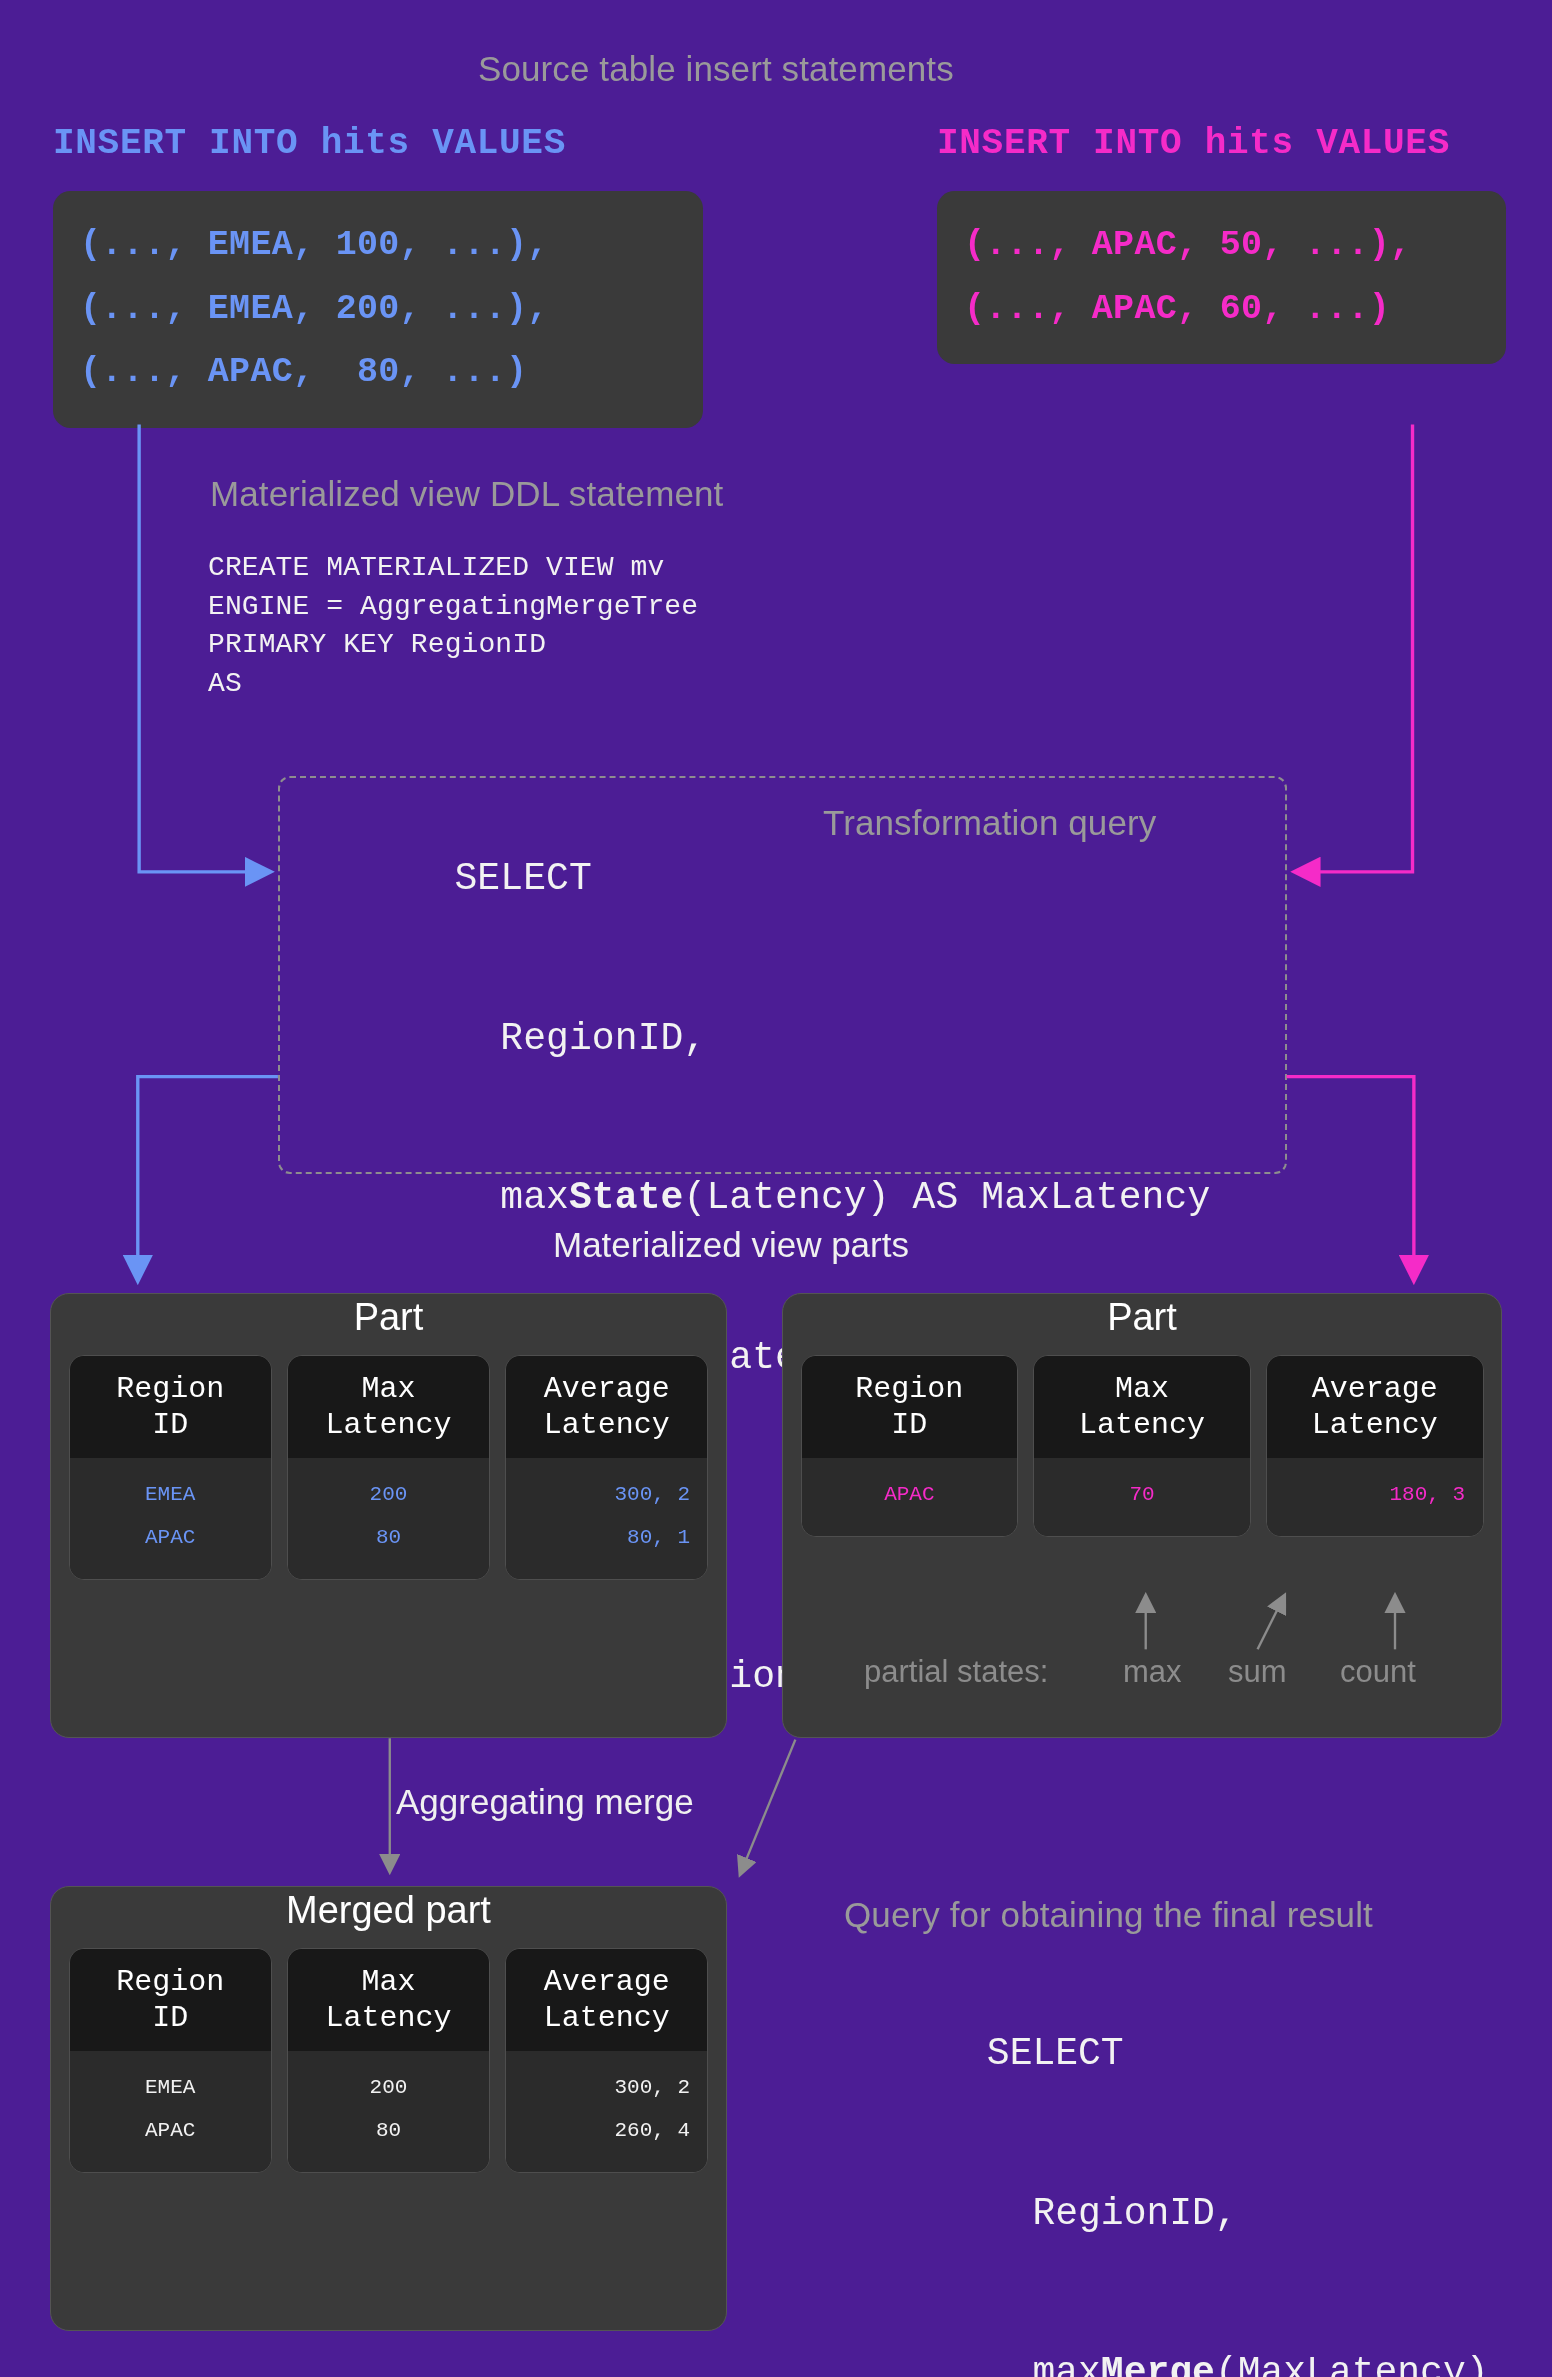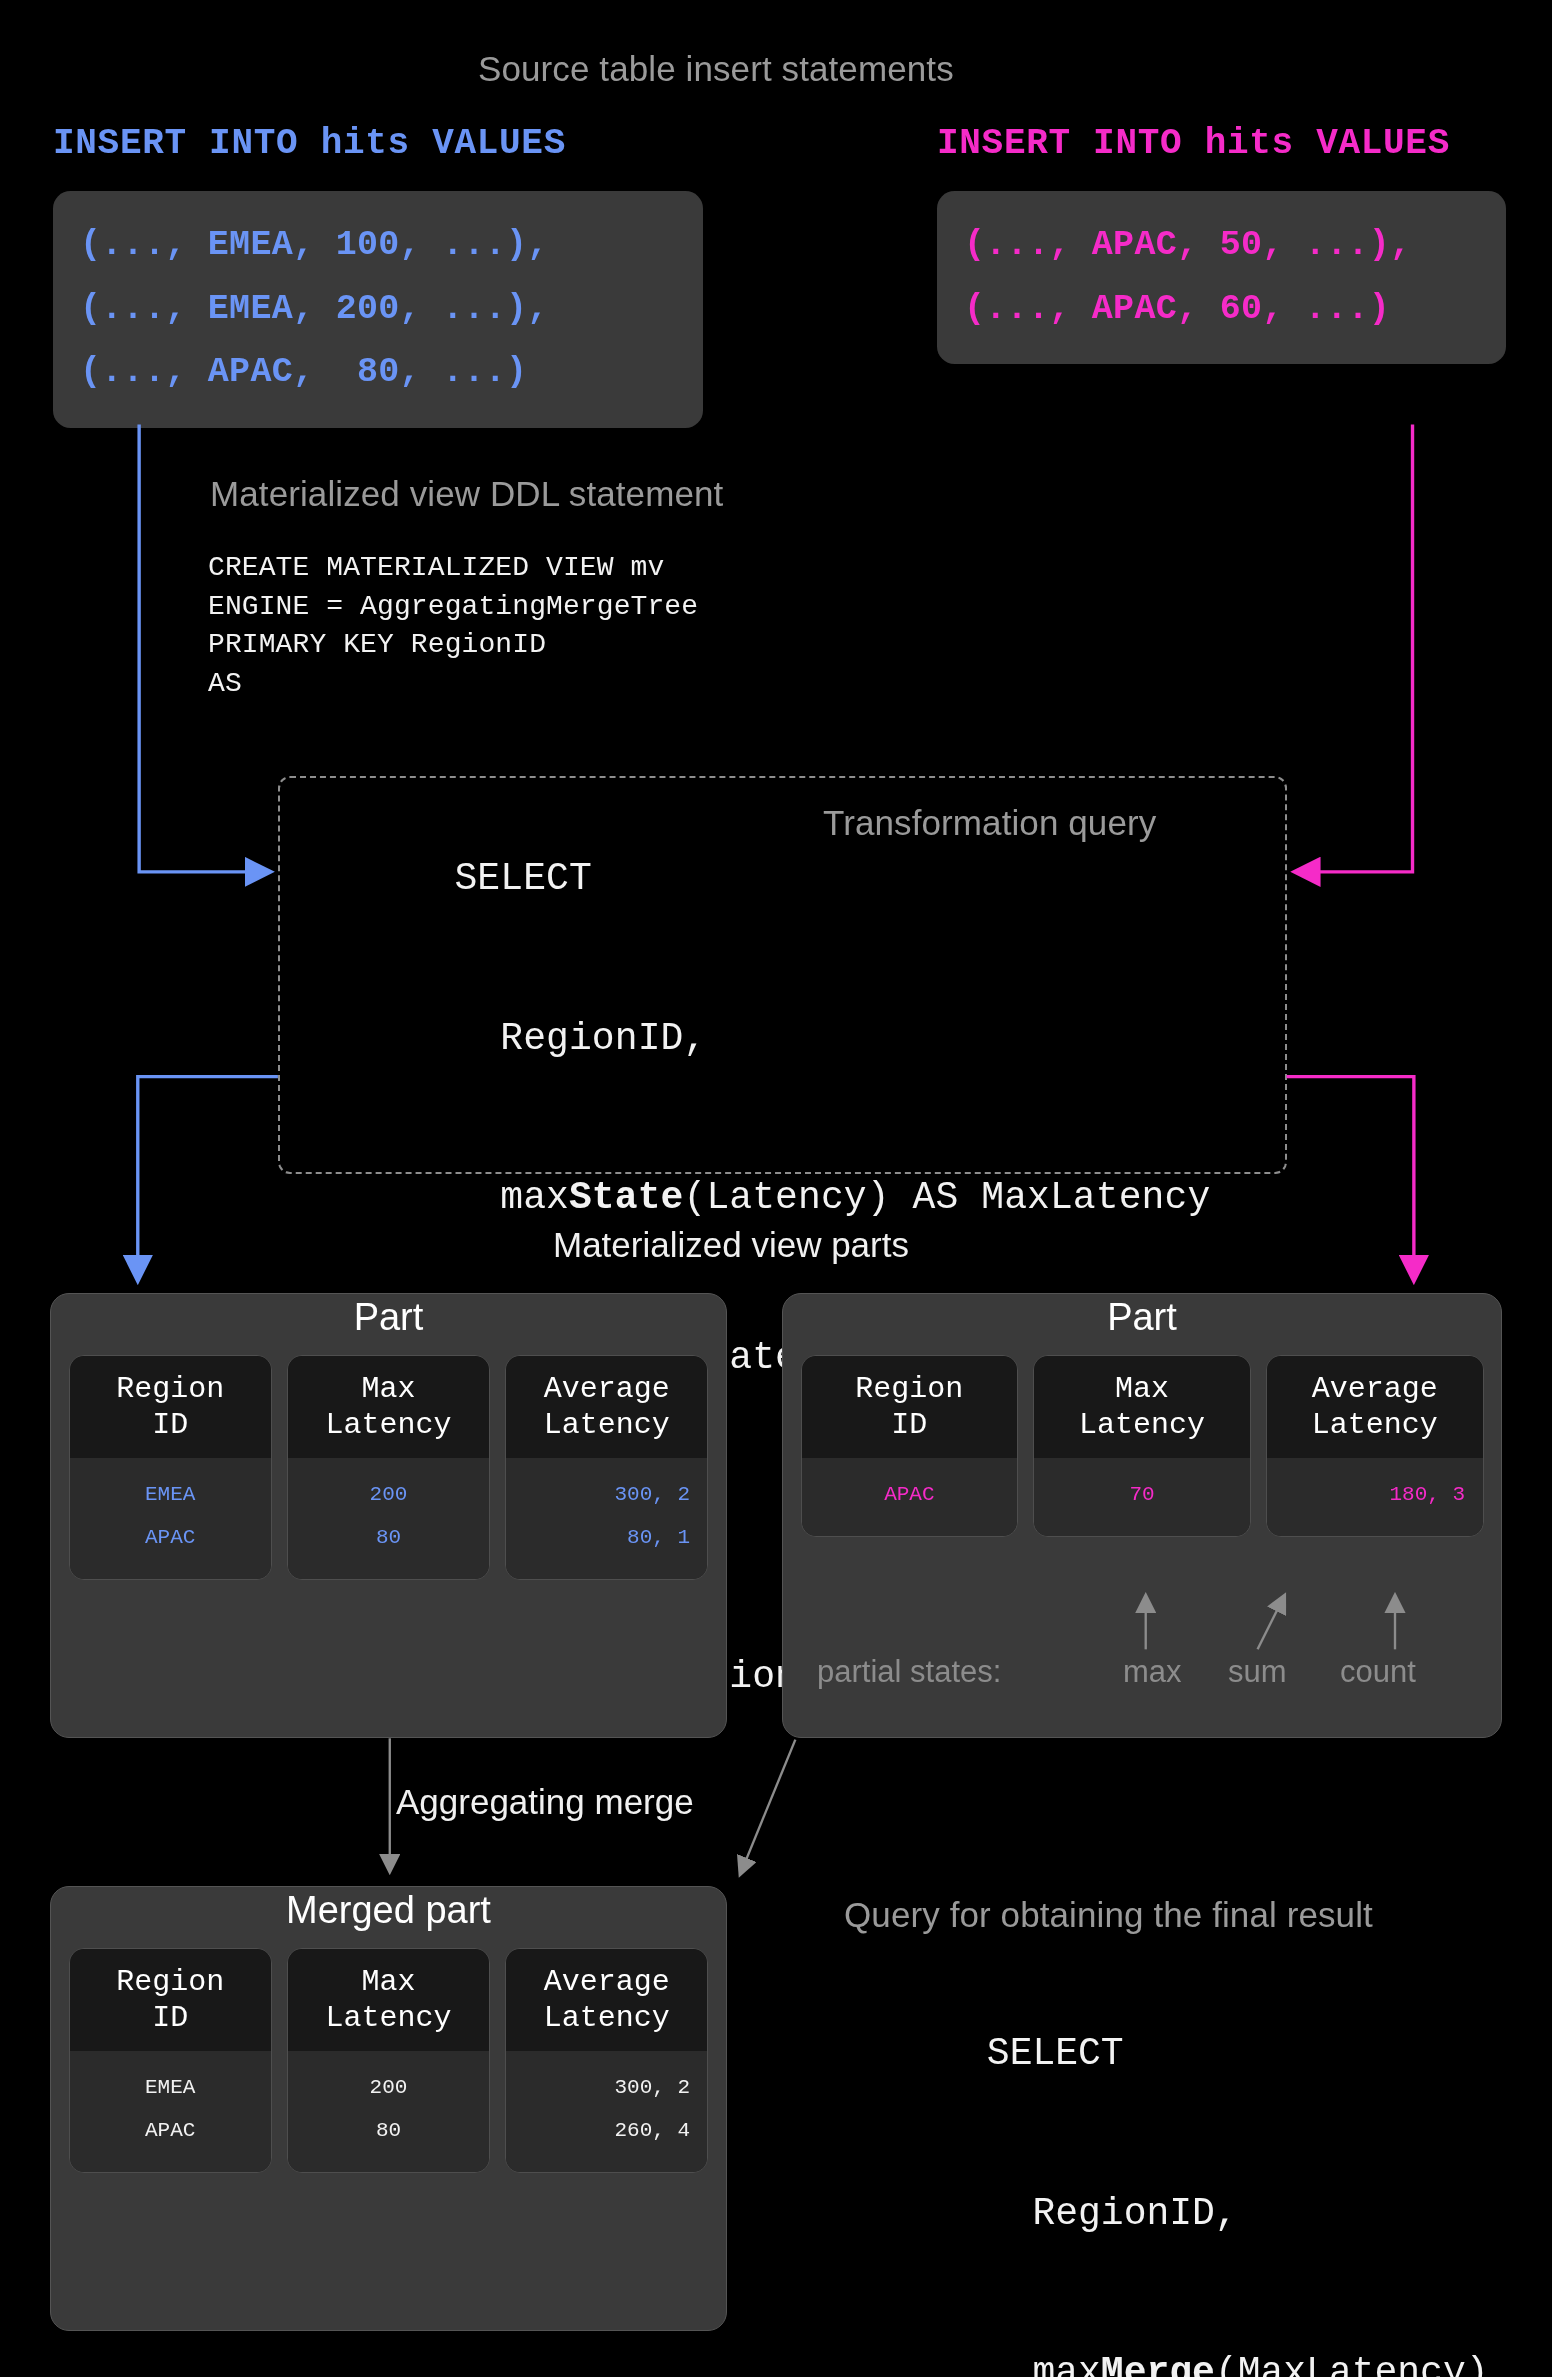--- a/index.html
+++ b/index.html
@@ -5,21 +5,21 @@
   html,body{margin:0;padding:0;background:#1b1b1b;}
   *{box-sizing:border-box;}
   body{
     font-family:"Liberation Sans", sans-serif;
     color:#e8e8e8;
   }
   #page{
     position:relative;
     width:1553px;
     height:2377px;
-    background:#000000;
+    background:#4c1d95;
     overflow:hidden;
   }
   .mono{font-family:"Liberation Mono", monospace;}
   .abs{position:absolute;}
 
   
   .caption{
     font-size:35px;
     color:#9a9a9a;
     white-space:nowrap;
@@ -254,21 +254,21 @@
       <div class="col" style="max-height:270px;">
         <div class="col-head mono">Average
 Latency</div>
         <div class="col-body">
           <div class="cell cell-r mono" style="color:#f52bc8;">180, 3</div>
         </div>
       </div>
     </div>
   </div>
 
-  <div class="abs pstates" style="left:817px; top:1654px;">partial states:</div>
+  <div class="abs pstates" style="left:864px; top:1654px;">partial states:</div>
   <div class="abs pstates" style="left:1123px; top:1654px;">max</div>
   <div class="abs pstates" style="left:1228px; top:1654px;">sum</div>
   <div class="abs pstates" style="left:1340px; top:1654px;">count</div>
 
   <div class="abs caption-white" style="left:396px; top:1782px;">Aggregating merge</div>
 
   <div class="abs part-card" style="left:50px; top:1886px; width:677px; height:445px;">
     <div class="part-title">Merged part</div>
     <div class="cols">
       <div class="col">

